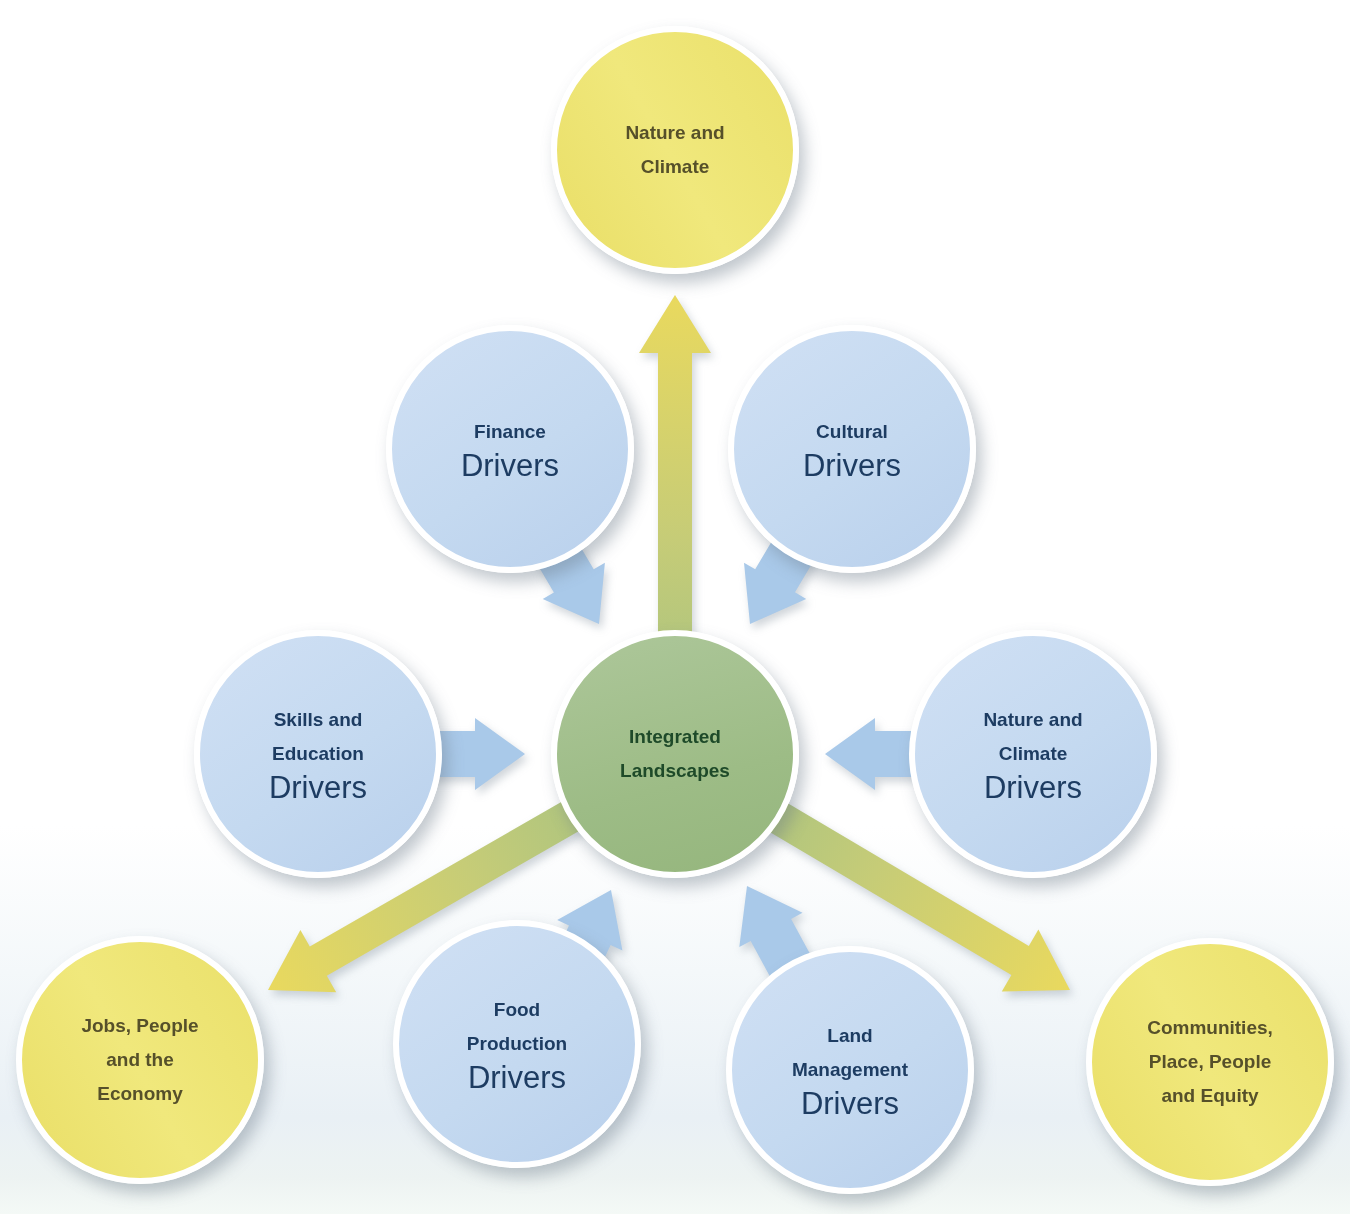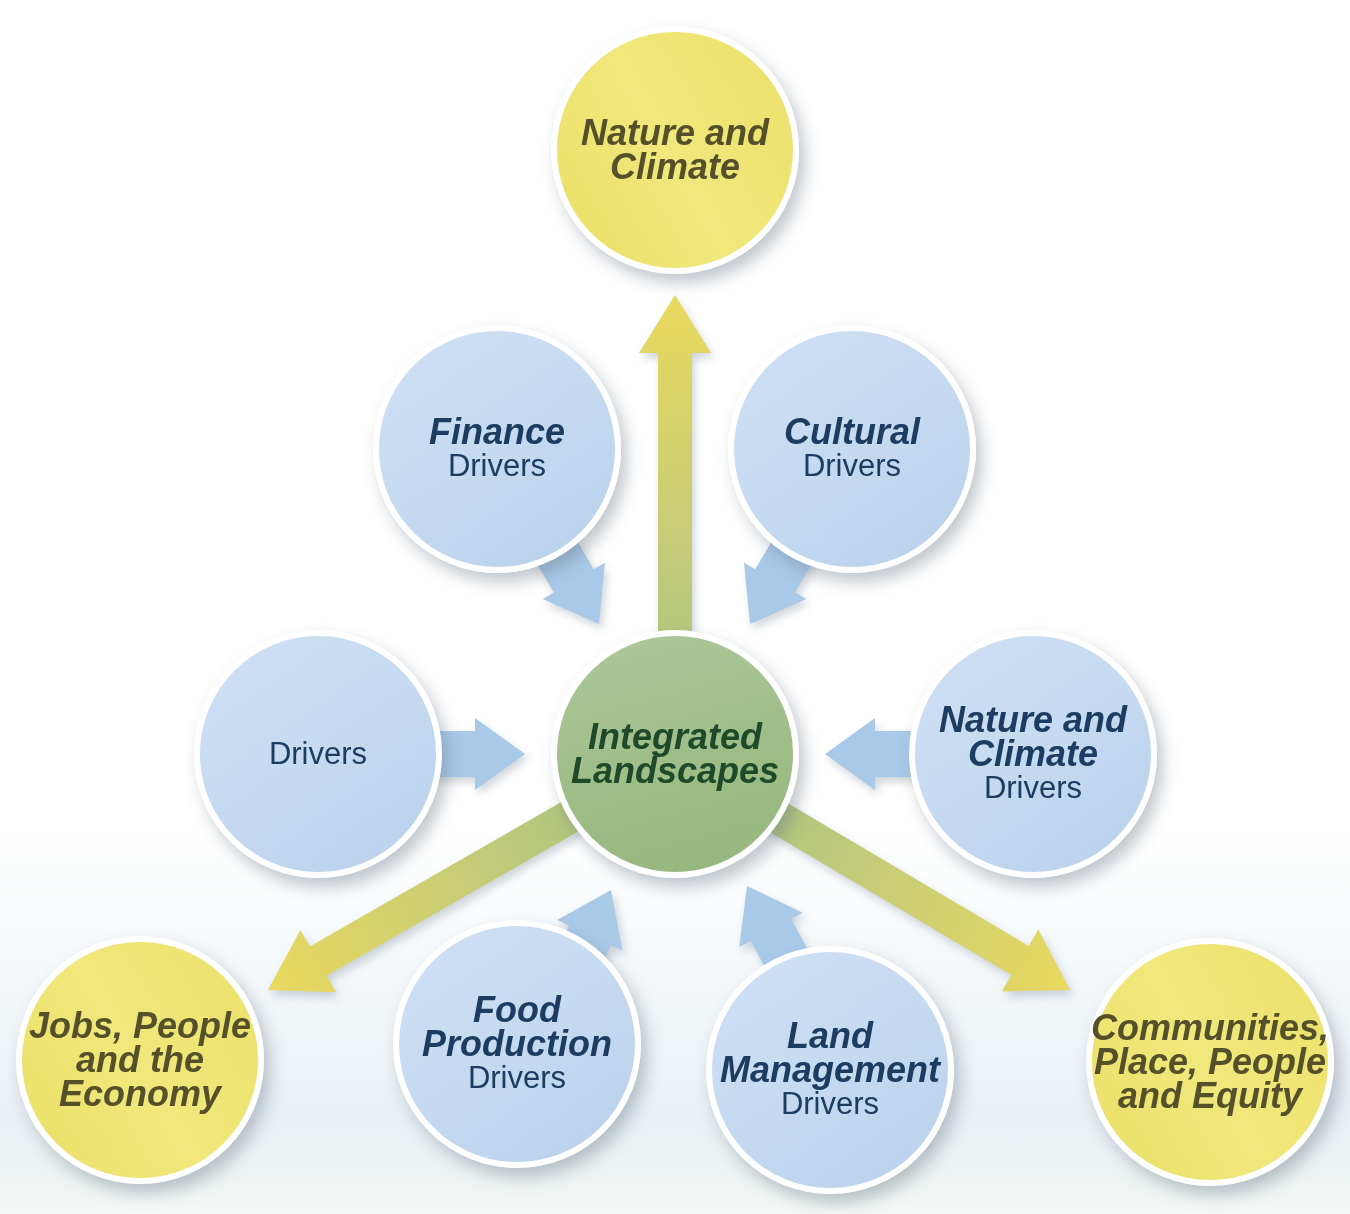--- a/index.html
+++ b/index.html
@@ -16,31 +16,31 @@
     position:absolute;z-index:2;
     width:248px;height:248px;border-radius:50%;
     border:6px solid #ffffff;box-sizing:border-box;
     display:flex;align-items:center;justify-content:center;
     text-align:center;
     box-shadow:6px 9px 16px rgba(108,122,137,0.42);
   }
   .blue{background:linear-gradient(145deg,#d0e0f4 0%,#c4d9f0 55%,#b9d0ec 100%);color:#1d3c62;}
   .yellow{background:linear-gradient(60deg,#e9de66 0%,#f0e87c 48%,#eae06a 100%);color:#56502a;}
   .green{background:linear-gradient(165deg,#adc79a 0%,#9dbc86 60%,#95b67d 100%);color:#1e4a29;}
-  .label{font-weight:bold;font-size:36px;line-height:34px;white-space:pre-line;font-style:italic;}
+  .label{font-weight:bold;font-size:19px;line-height:34px;white-space:pre-line;}
   .sublabel{font-size:31px;line-height:34px;white-space:pre-line;}
   
   .c-top-nature{left:551px;top:26px;}
-  .c-finance{left:373px;top:325px;}
+  .c-finance{left:386px;top:325px;}
   .c-cultural{left:728px;top:325px;}
   .c-skills{left:194px;top:630px;}
   .c-center{left:551px;top:630px;}
   .c-nature-drivers{left:909px;top:630px;}
   .c-food{left:393px;top:920px;}
-  .c-land{left:706px;top:946px;}
+  .c-land{left:726px;top:946px;}
   .c-jobs{left:16px;top:936px;}
   .c-communities{left:1086px;top:938px;}
 </style>
 </head>
 <body>
 
 <div class="stage">
 
   <svg class="arrows" width="1350" height="1214" viewBox="0 0 1350 1214">
     <defs>
@@ -100,20 +100,22 @@
     </div>
   </div>
   <div class="circle blue c-cultural">
     <div>
       <div class="label">Cultural</div>
       <div class="sublabel">Drivers</div>
     </div>
   </div>
   <div class="circle blue c-skills">
     <div>
+      <div class="label">Skills and
+Education</div>
       <div class="sublabel">Drivers</div>
     </div>
   </div>
   <div class="circle blue c-nature-drivers">
     <div>
       <div class="label">Nature and
 Climate</div>
       <div class="sublabel">Drivers</div>
     </div>
   </div>

